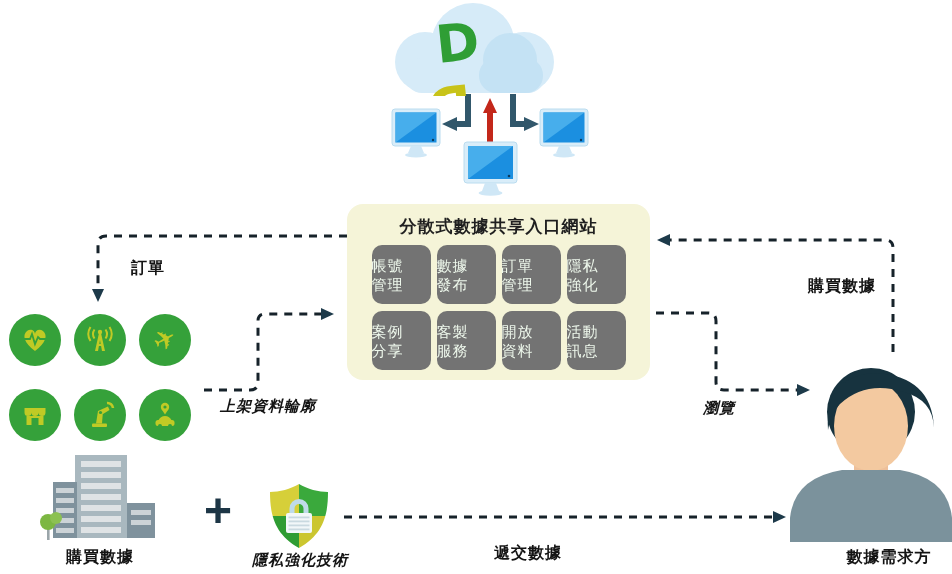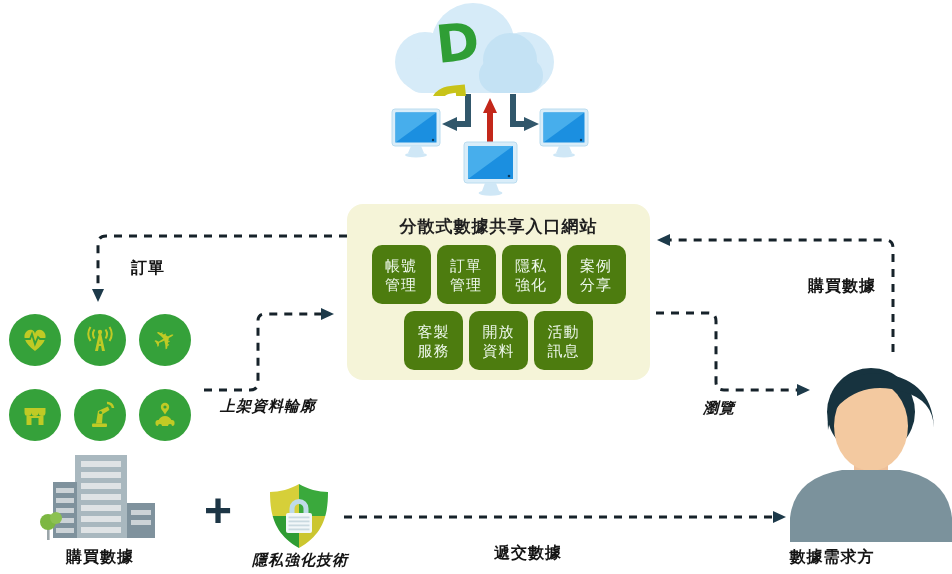--- a/index.html
+++ b/index.html
@@ -15,22 +15,22 @@
     background:#f5f4d8;border-radius:16px;box-sizing:border-box;
   }
   #portal .title{
     text-align:center;margin-top:11px;font-size:17px;font-weight:bold;color:#1f1f1f;
     letter-spacing:1px;
   }
   #portal .tiles{
     display:flex;flex-wrap:wrap;justify-content:center;gap:7px 6px;margin-top:7px;
   }
   .tile{
-    width:59px;height:59px;background:#4d7c0f;border-radius:10px;
-    color:#eef8ec;font-size:15px;line-height:19px;text-align:center;
+    width:59px;height:59px;background:#737373;border-radius:10px;
+    color:#eef8ec;font-size:15px;line-height:19px;text-align:left;
     display:flex;flex-direction:column;justify-content:center;letter-spacing:1px;
   }
   
   .sector{
     position:absolute;width:52px;height:52px;border-radius:50%;background:#35a13a;
     display:flex;align-items:center;justify-content:center;
   }
   .label{
     position:absolute;transform:translateX(-50%);font-weight:bold;color:#141414;
     font-size:16px;white-space:nowrap;letter-spacing:1px;
@@ -120,20 +120,24 @@
   </svg>
 
   <div id="portal">
     <div class="title">分散式數據共享入口網站</div>
     <div class="tiles">
       <div class="tile">
         <span>帳號</span>
         <span>管理</span>
       </div>
       <div class="tile">
+        <span>數據</span>
+        <span>發布</span>
+      </div>
+      <div class="tile">
         <span>訂單</span>
         <span>管理</span>
       </div>
       <div class="tile">
         <span>隱私</span>
         <span>強化</span>
       </div>
       <div class="tile">
         <span>案例</span>
         <span>分享</span>
@@ -269,15 +273,15 @@
     <path d="M0 176 V152 Q4 112 52 104 H110 Q158 112 162 152 V176 Z" fill="#7b929c"></path>
   </svg>
 
   <div class="label" style="left:148px;top:258px">訂單</div>
   <div class="label small" style="left:268px;top:397px">上架資料輪廓</div>
   <div class="label" style="left:842px;top:276px">購買數據</div>
   <div class="label small" style="left:719px;top:399px">瀏覽</div>
   <div class="label" style="left:528px;top:543px">遞交數據</div>
   <div class="label" style="left:100px;top:547px">購買數據</div>
   <div class="label small" style="left:300px;top:551px">隱私強化技術</div>
-  <div class="label" style="left:832px;top:547px">數據需求方</div>
+  <div class="label" style="left:889px;top:547px">數據需求方</div>
 
 </div>
 
 </body></html>

